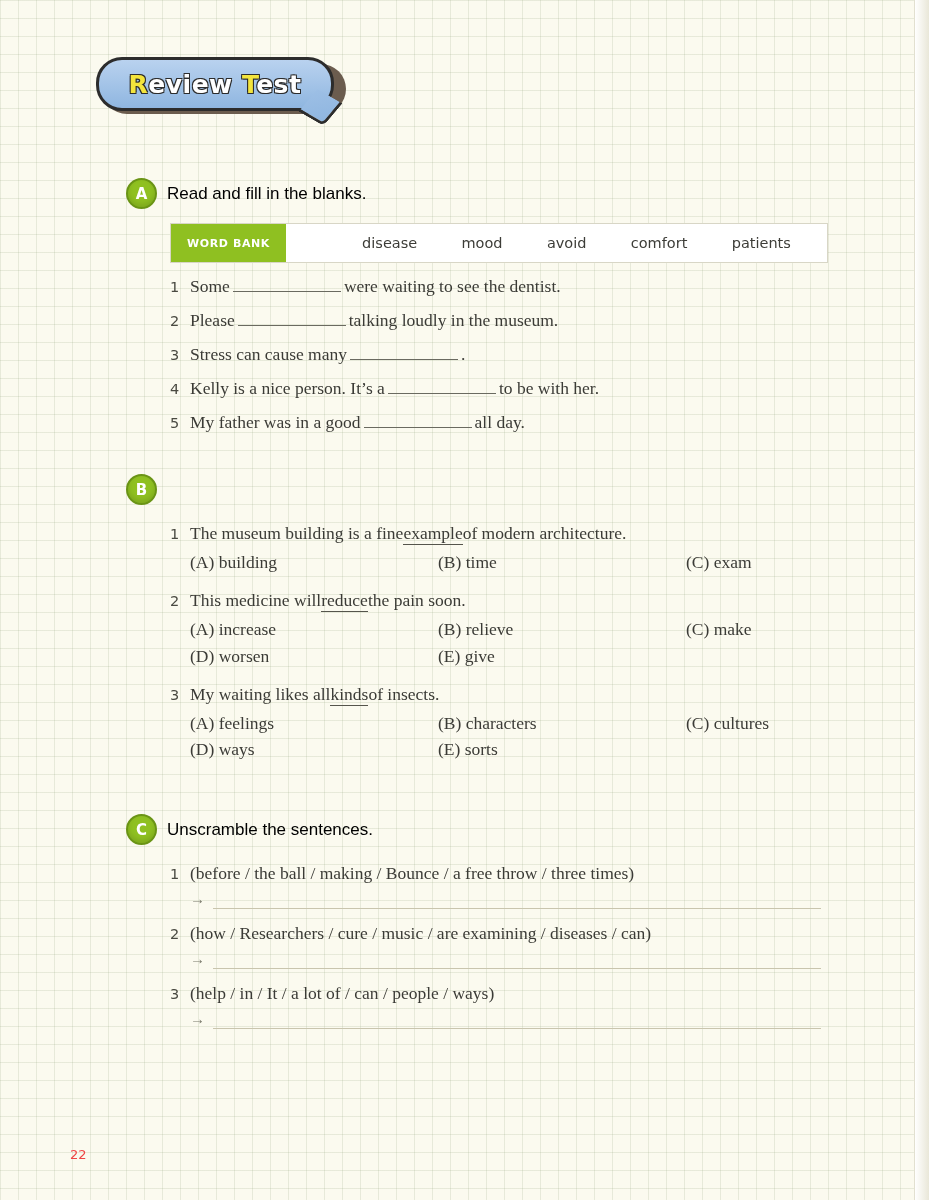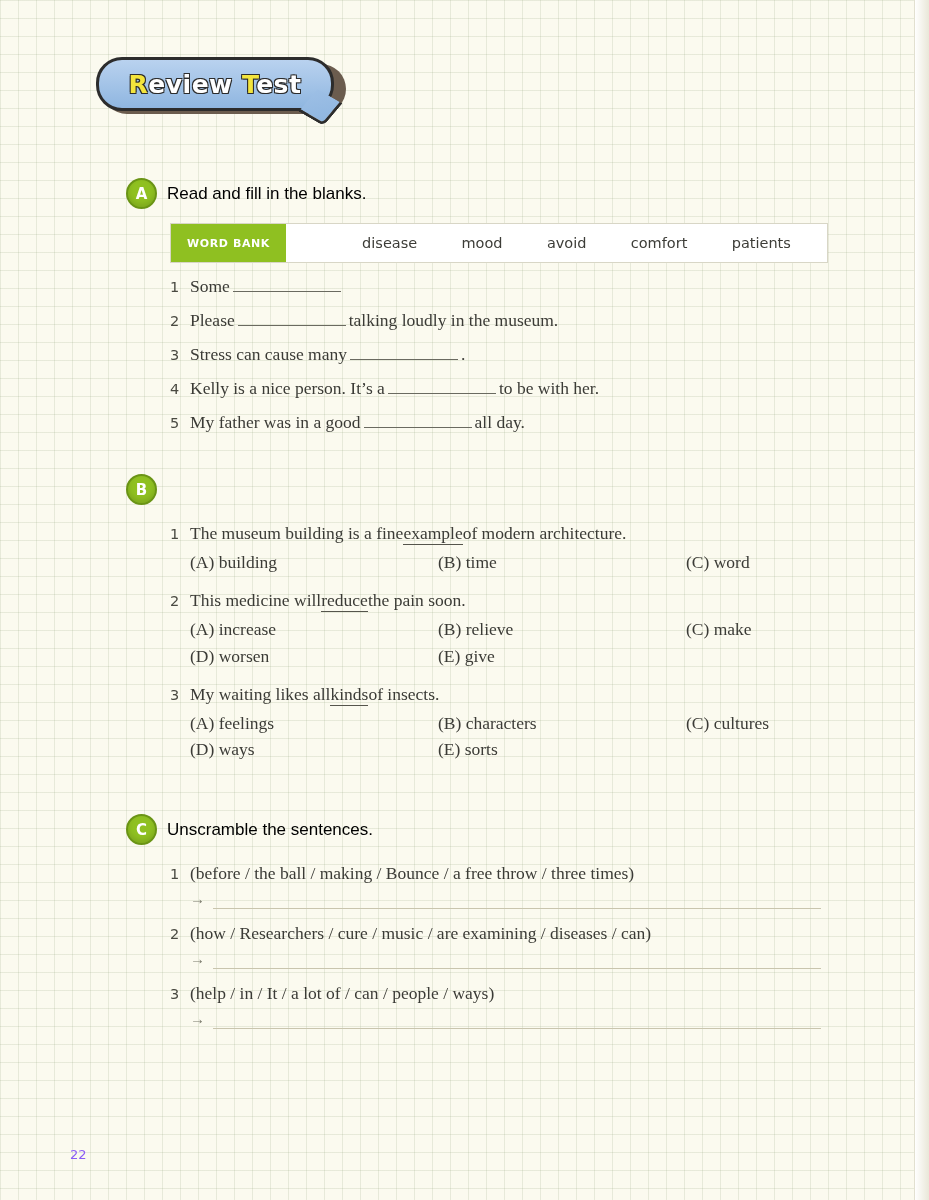--- a/index.html
+++ b/index.html
@@ -231,21 +231,21 @@
     max-width: 608px;
   }
 
   
   .page-num {
     position: absolute;
     left: 70px;
     bottom: 38px;
     font-family: "DejaVu Sans", sans-serif;
     font-size: 13px;
-    color: #8b5cf6;
+    color: #ef4444;
   }
   
   .binding {
     position: absolute;
     top: 0;
     right: 0;
     width: 14px;
     height: 100%;
     background: linear-gradient(to right, #ffffff, #e9e7d8);
     border-left: 1px solid #e2e0d0;
@@ -282,20 +282,21 @@
         <span>comfort</span>
         <span>patients</span>
       </div>
     </div>
 
     <div class="qlist">
       <div class="qrow">
         <span class="qnum">1</span>
         <span class="qtext">Some</span>
         <span class="blank"></span>
+        <span class="qtext">were waiting to see the dentist.</span>
       </div>
       <div class="qrow">
         <span class="qnum">2</span>
         <span class="qtext">Please</span>
         <span class="blank"></span>
         <span class="qtext">talking loudly in the museum.</span>
       </div>
       <div class="qrow">
         <span class="qnum">3</span>
         <span class="qtext">Stress can cause many</span>
@@ -328,21 +329,21 @@
         <div class="mc-stem">
           <span class="qnum">1</span>
           <span>The museum building is a fine </span>
             <span class="ul">example</span>
             <span> of modern architecture.</span>
         </div>
         <div class="mc-opts">
           <div class="mc-line">
             <span class="mc-opt">(A) building</span>
             <span class="mc-opt">(B) time</span>
-            <span class="mc-opt last">(C) word</span>
+            <span class="mc-opt last">(C) exam</span>
           </div>
         </div>
       </div>
 
       <div class="mc-block">
         <div class="mc-stem">
           <span class="qnum">2</span>
           <span>This medicine will </span>
             <span class="ul">reduce</span>
             <span> the pain soon.</span>

